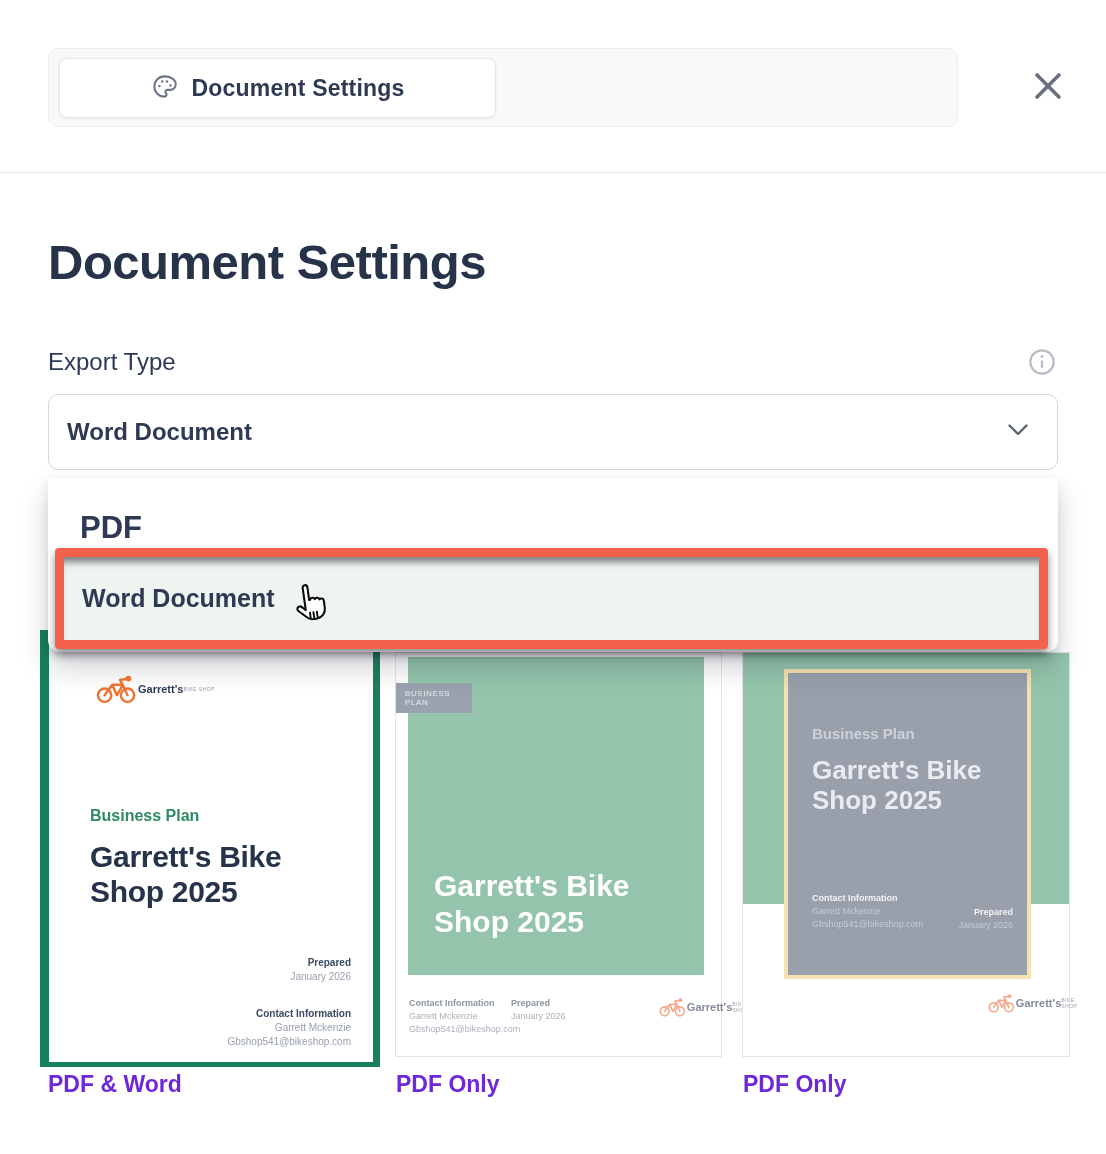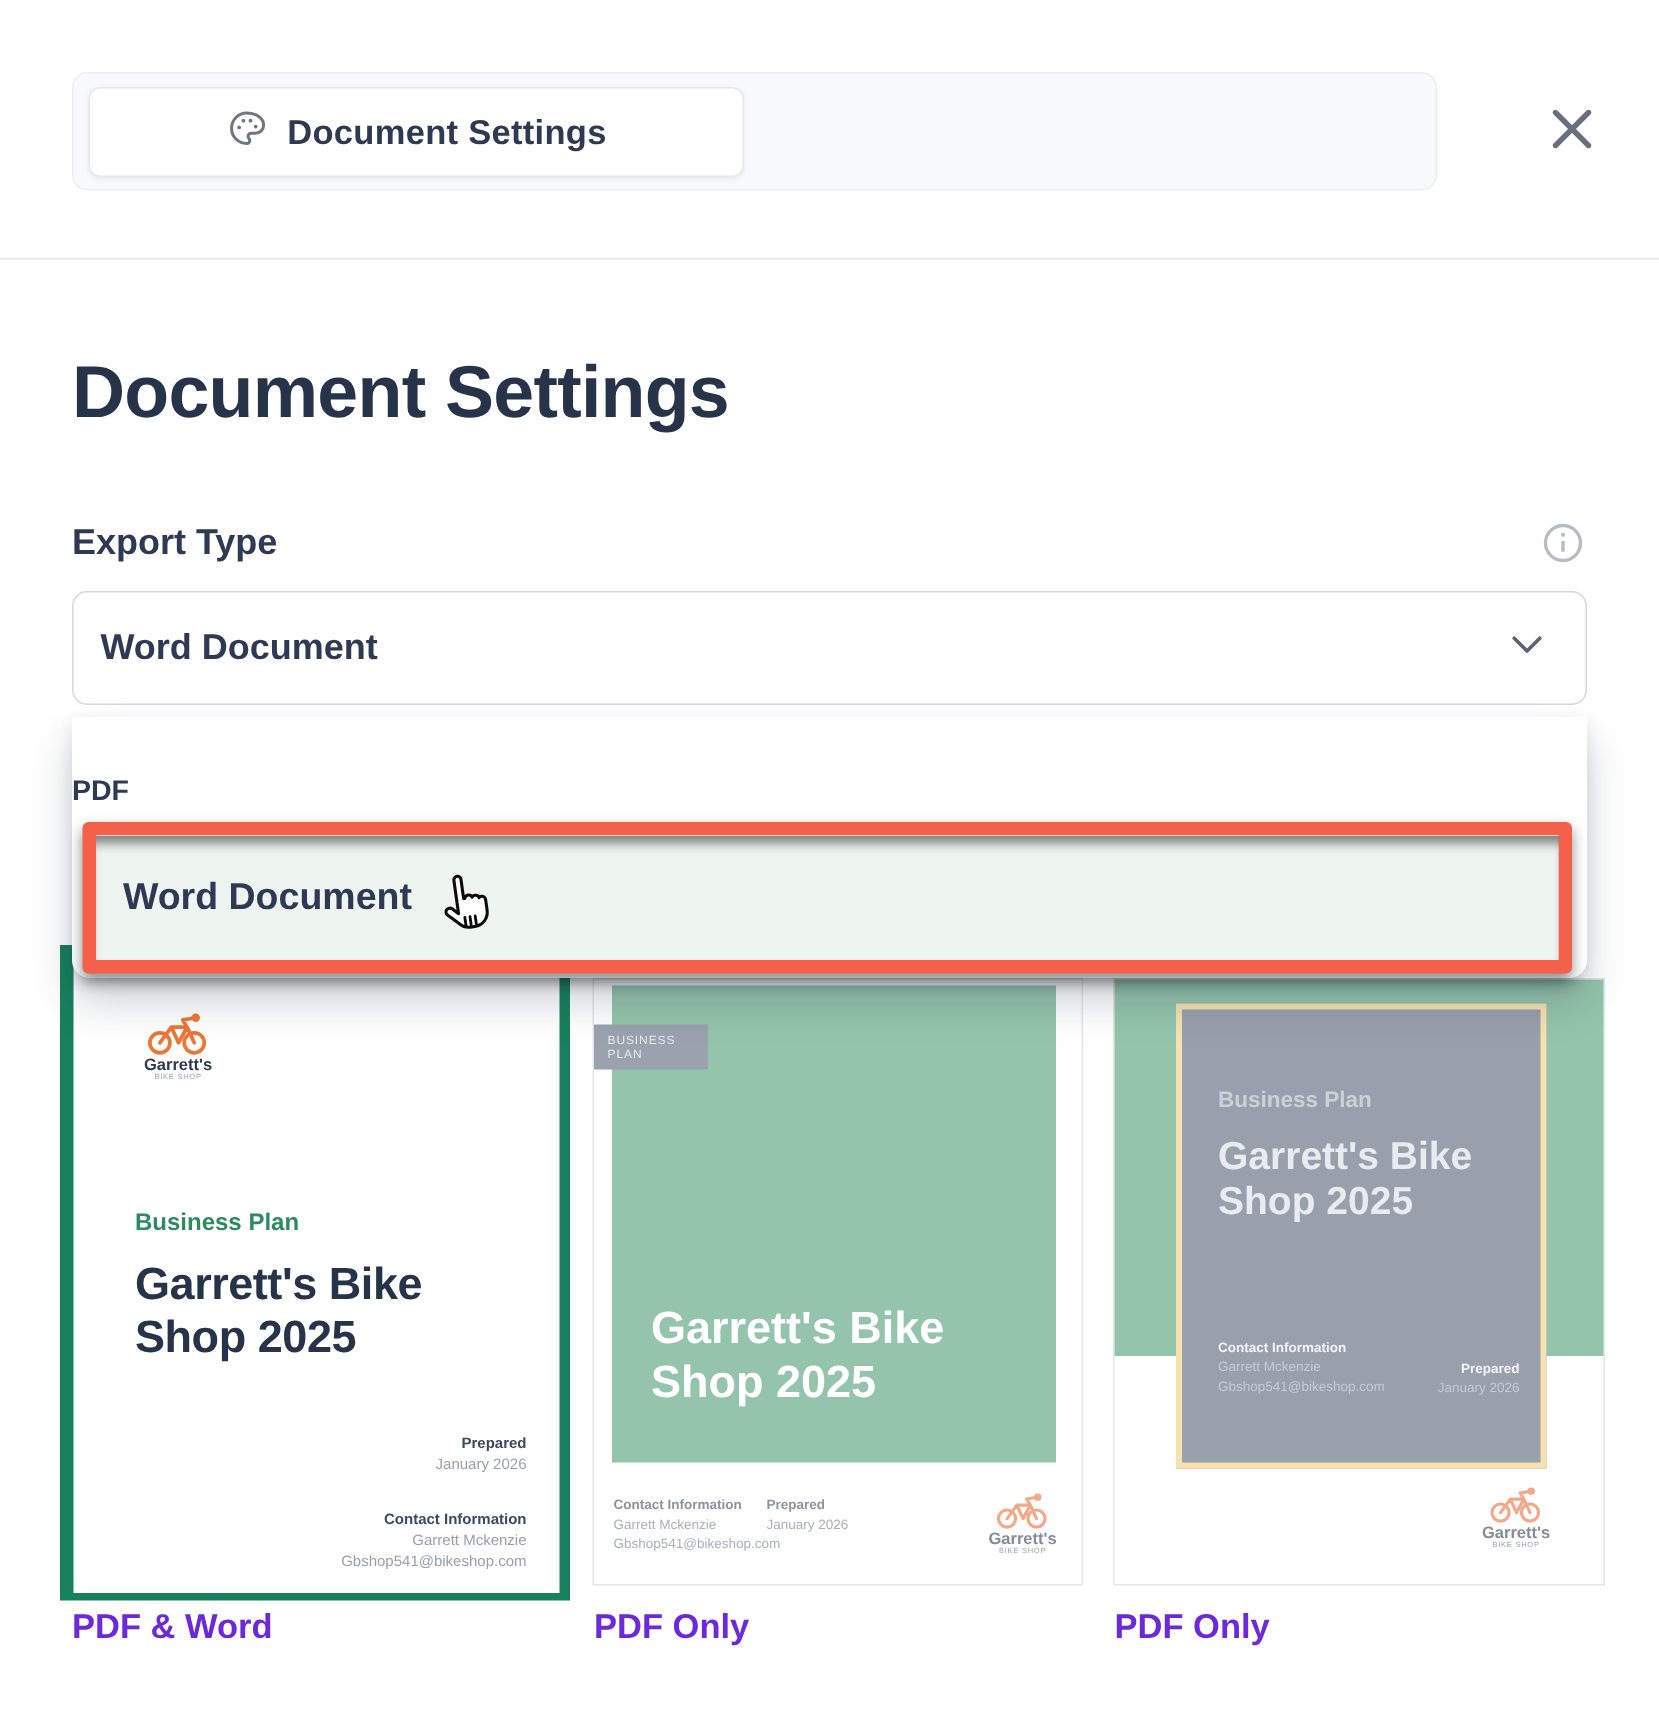--- a/index.html
+++ b/index.html
@@ -17,52 +17,52 @@
   .tab-plain { position:absolute; left:460px; top:9px; width:440px; height:60px;
     display:flex; align-items:center; justify-content:center; gap:13px; cursor:pointer; }
   .tab-label { font-size:23px; font-weight:700; color:#2e3a54; letter-spacing:.2px; }
   .close-btn { left:1026px; top:66px; width:44px; height:44px; display:flex;
     align-items:center; justify-content:center; cursor:pointer; }
 
   .divider { left:0; top:172px; width:1106px; height:1px; background:#e5e6e8; }
 
   
   .page-title { left:48px; top:234px; font-size:49px; font-weight:800; color:#263349; letter-spacing:-.5px; }
-  .export-label { left:48px; top:348px; font-size:24px; font-weight:700; color:#2e3a54; }
+  .export-label { left:48px; top:348px; font-size:24px; font-weight:400; color:#2e3a54; }
   .info-icon { left:1028px; top:348px; width:28px; height:28px; cursor:pointer; }
 
   .select-box { left:48px; top:394px; width:1010px; height:76px; background:#fff;
     border:1.5px solid #d4d8de; border-radius:10px; display:flex; align-items:center;
     justify-content:space-between; padding:0 28px 0 18px; cursor:pointer; }
   .select-value { font-size:24px; font-weight:700; color:#2e3a54; }
 
   .dropdown-panel { left:48px; top:478px; width:1010px; height:174px; background:#ffffff;
     border-radius:0 0 12px 12px; z-index:5;
     box-shadow:0 16px 28px rgba(35,45,65,.22), 0 4px 10px rgba(35,45,65,.10); }
   .dd-option-pdf { position:absolute; left:0; top:24px; width:100%; height:52px;
-    display:flex; align-items:center; 
-    font-size:19px; font-weight:700; color:#2e3a54; cursor:pointer; }
+    display:flex; align-items:center; padding-left:32px;
+    font-size:31px; font-weight:700; color:#2e3a54; cursor:pointer; }
 
   .annotation-box { left:55px; top:548px; width:993px; height:101px;
     border:9px solid #f4604a; border-radius:4px; z-index:6;
     box-shadow:0 5px 9px rgba(0,0,0,.45); background:#eef4f0; }
   .dd-option-word { position:absolute; inset:0; display:flex; align-items:center;
     padding-left:18px; background:#eef4f0; cursor:pointer;
     box-shadow:inset 0 9px 7px -4px rgba(30,30,30,.55);
     font-size:25px; font-weight:700; color:#2e3a54; }
   .hand-cursor { margin-left:16px; margin-top:14px; transform:rotate(-8deg); }
 
   
   .card { background:#ffffff; z-index:1; }
   .card-1 { left:40px; top:630px; width:340px; height:437px;
     border:5px solid #17805c; border-left-width:9px; border-right-width:7px; cursor:pointer; }
   .card-2 { left:395px; top:652px; width:327px; height:405px; border:1px solid #e3e5e9; cursor:pointer; }
   .card-3 { left:742px; top:652px; width:328px; height:405px; border:1px solid #e3e5e9; cursor:pointer; }
 
-  .logo { display:flex; flex-direction:column; align-items:center; line-height:1.1; }
+  .logo { display:flex; flex-direction:row; align-items:center; line-height:1.1; }
   .brand-name { font-size:11px; font-weight:800; color:#2e3a54; }
   .brand-sub { font-size:5px; color:#9aa0ab; letter-spacing:.5px; }
   .logo.muted .brand-name { color:#848c99; }
   .logo.muted { color:#f3a989; }
   .logo.bright { color:#ee7636; }
 
   
   .c1-logo { left:47px; top:40px; }
   .c1-category { left:41px; top:172px; font-size:16px; font-weight:700; color:#2e8b61; }
   .c1-title { left:41px; top:204px; font-size:30px; font-weight:800; color:#263349; line-height:35px; letter-spacing:-.3px; }

